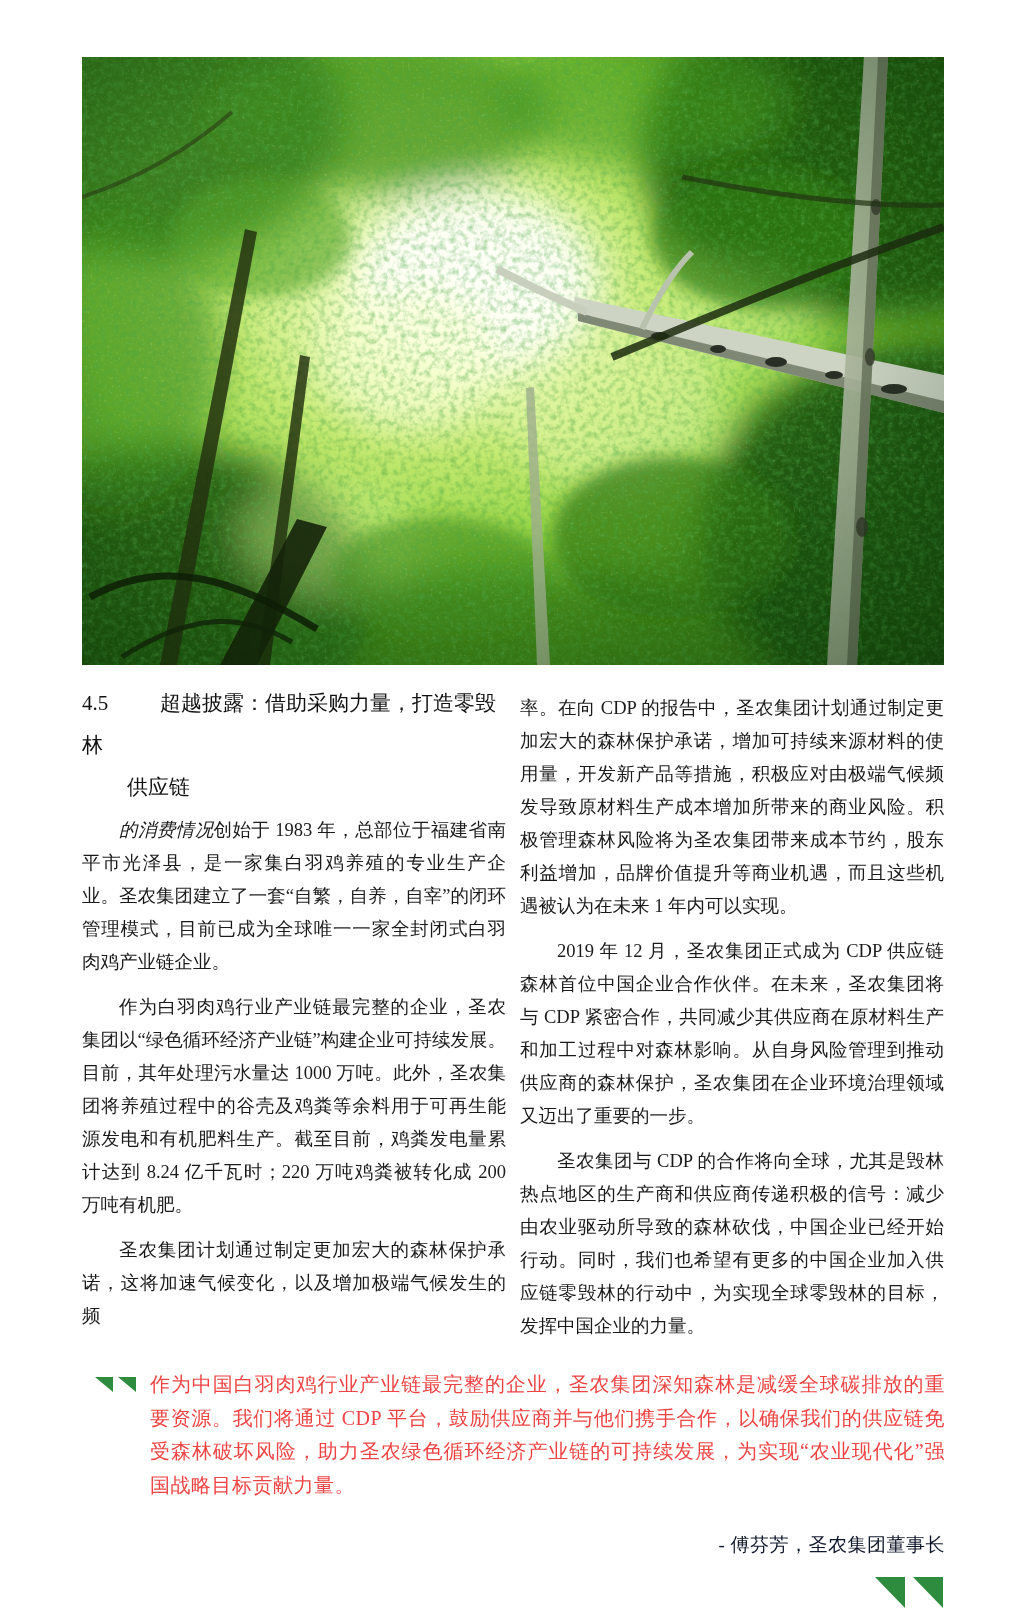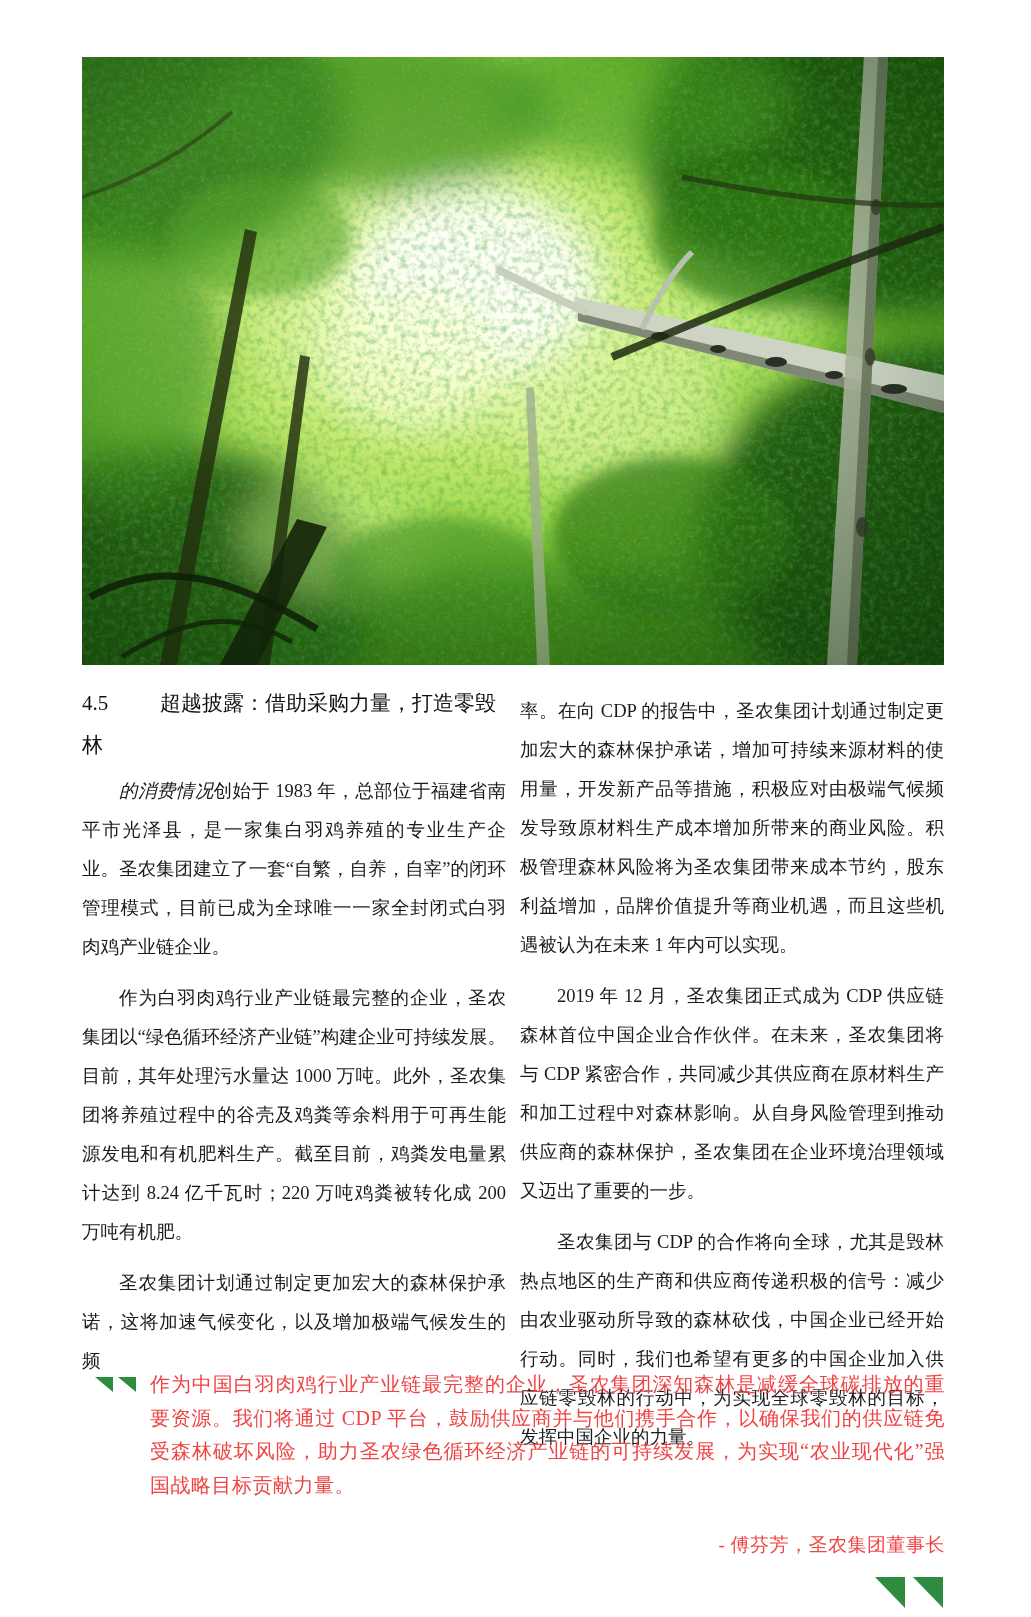--- a/index.html
+++ b/index.html
@@ -18,38 +18,38 @@
   .content{position:absolute;left:82px;top:682px;width:862px;display:flex;gap:14px;}
   .col{width:424px;}
   .col-right{padding-top:10px;}
 
   .heading{font-size:21px;line-height:42px;margin:0 0 6px 0;color:#111;}
   .h-num{display:inline-block;width:78px;}
   .h-line2{padding-left:45px;}
 
   .col p{
     margin:0 0 12px 0;
-    font-size:18.5px;line-height:39px;
+    font-size:18.5px;line-height:33px;
     text-align:justify;text-justify:inter-ideograph;
   }
   .col p.indent{text-indent:2em;}
   .lead{font-style:italic;}
 
   
   .quote-block{position:absolute;left:95px;top:1368px;width:852px;}
   .q-open{position:absolute;left:0;top:9px;white-space:nowrap;}
   .q-text{
     margin-left:55px;width:795px;
     font-size:20px;line-height:33.7px;
     color:#ef4444;text-align:justify;text-justify:inter-ideograph;
     letter-spacing:.5px;
   }
   .attribution{
     position:absolute;right:86px;top:1532px;
-    font-size:19px;color:#ef4444;letter-spacing:.5px;
+    font-size:19px;color:#0f172a;letter-spacing:.5px;
   }
   .q-close{position:absolute;right:88px;top:1577px;white-space:nowrap;}
 
   .tri{display:inline-block;width:0;height:0;border-style:solid;}
   .t-sm{border-top:15px solid var(--green);border-left:18px solid transparent;border-right:0;border-bottom:0;margin-right:5px;}
   .t-lg{border-top:31px solid var(--green);border-left:30px solid transparent;border-right:0;border-bottom:0;margin-left:8px;}
 </style>
 </head>
 <body style="background: rgb(255, 255, 255);">
 
@@ -146,20 +146,21 @@
       <rect width="862" height="608" fill="url(#vig)"></rect>
     </svg>
   </div>
 
   <div class="content">
     <div class="col col-left">
       <div class="heading">
         <div class="h-line1">
           <span class="h-num">4.5</span><span>超越披露：借助采购力量，打造零毁林</span>
         </div>
+        <div class="h-line2">供应链</div>
       </div>
       <p class="indent"><em class="lead">的消费情况</em><span>创始于 1983 年，总部位于福建省南平市光泽县，是一家集白羽鸡养殖的专业生产企业。圣农集团建立了一套“自繁，自养，自宰”的闭环管理模式，目前已成为全球唯一一家全封闭式白羽肉鸡产业链企业。</span></p>
       <p class="indent">作为白羽肉鸡行业产业链最完整的企业，圣农集团以“绿色循环经济产业链”构建企业可持续发展。目前，其年处理污水量达 1000 万吨。此外，圣农集团将养殖过程中的谷壳及鸡粪等余料用于可再生能源发电和有机肥料生产。截至目前，鸡粪发电量累计达到 8.24 亿千瓦时；220 万吨鸡粪被转化成 200 万吨有机肥。</p>
       <p class="indent">圣农集团计划通过制定更加宏大的森林保护承诺，这将加速气候变化，以及增加极端气候发生的频</p>
     </div>
     <div class="col col-right">
       <p>率。在向 CDP 的报告中，圣农集团计划通过制定更加宏大的森林保护承诺，增加可持续来源材料的使用量，开发新产品等措施，积极应对由极端气候频发导致原材料生产成本增加所带来的商业风险。积极管理森林风险将为圣农集团带来成本节约，股东利益增加，品牌价值提升等商业机遇，而且这些机遇被认为在未来 1 年内可以实现。</p>
       <p class="indent">2019 年 12 月，圣农集团正式成为 CDP 供应链森林首位中国企业合作伙伴。在未来，圣农集团将与 CDP 紧密合作，共同减少其供应商在原材料生产和加工过程中对森林影响。从自身风险管理到推动供应商的森林保护，圣农集团在企业环境治理领域又迈出了重要的一步。</p>
       <p class="indent">圣农集团与 CDP 的合作将向全球，尤其是毁林热点地区的生产商和供应商传递积极的信号：减少由农业驱动所导致的森林砍伐，中国企业已经开始行动。同时，我们也希望有更多的中国企业加入供应链零毁林的行动中，为实现全球零毁林的目标，发挥中国企业的力量。</p>
     </div>

